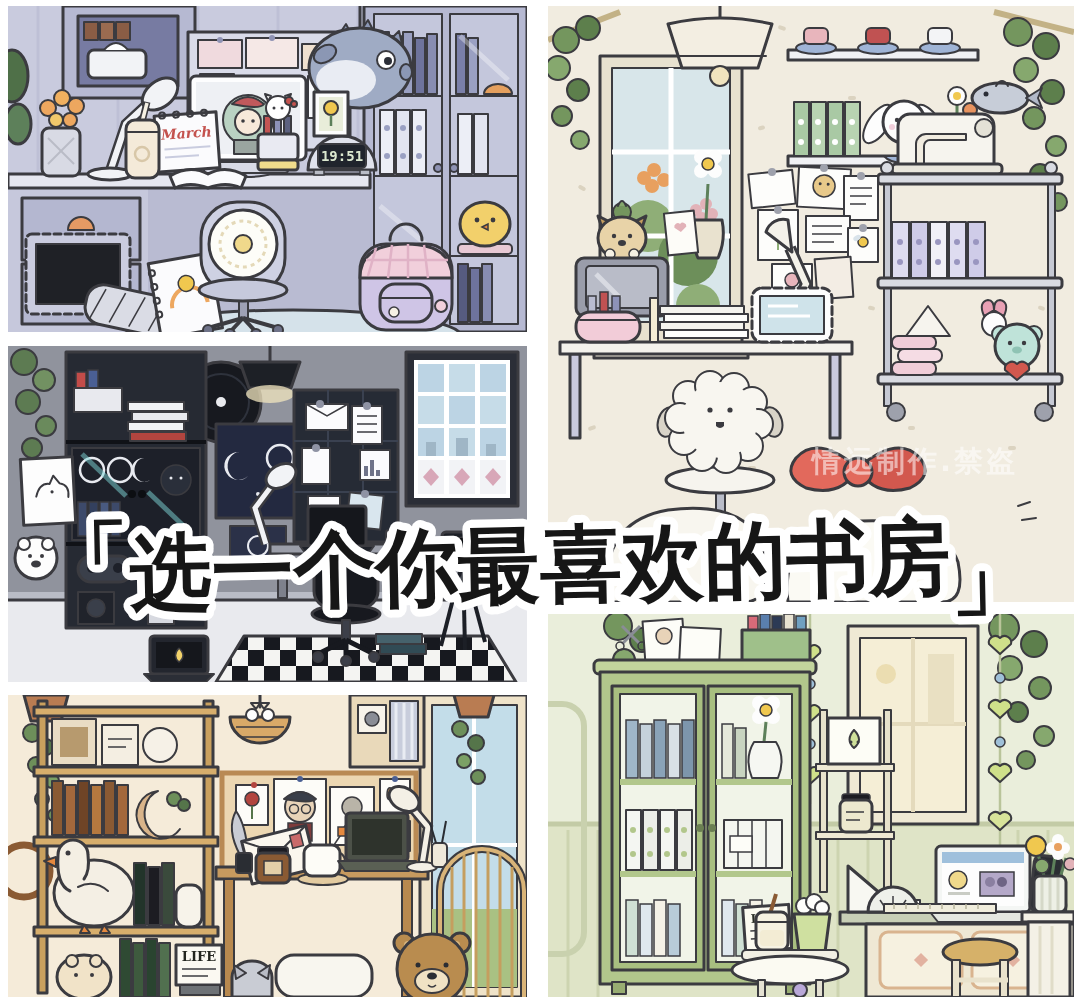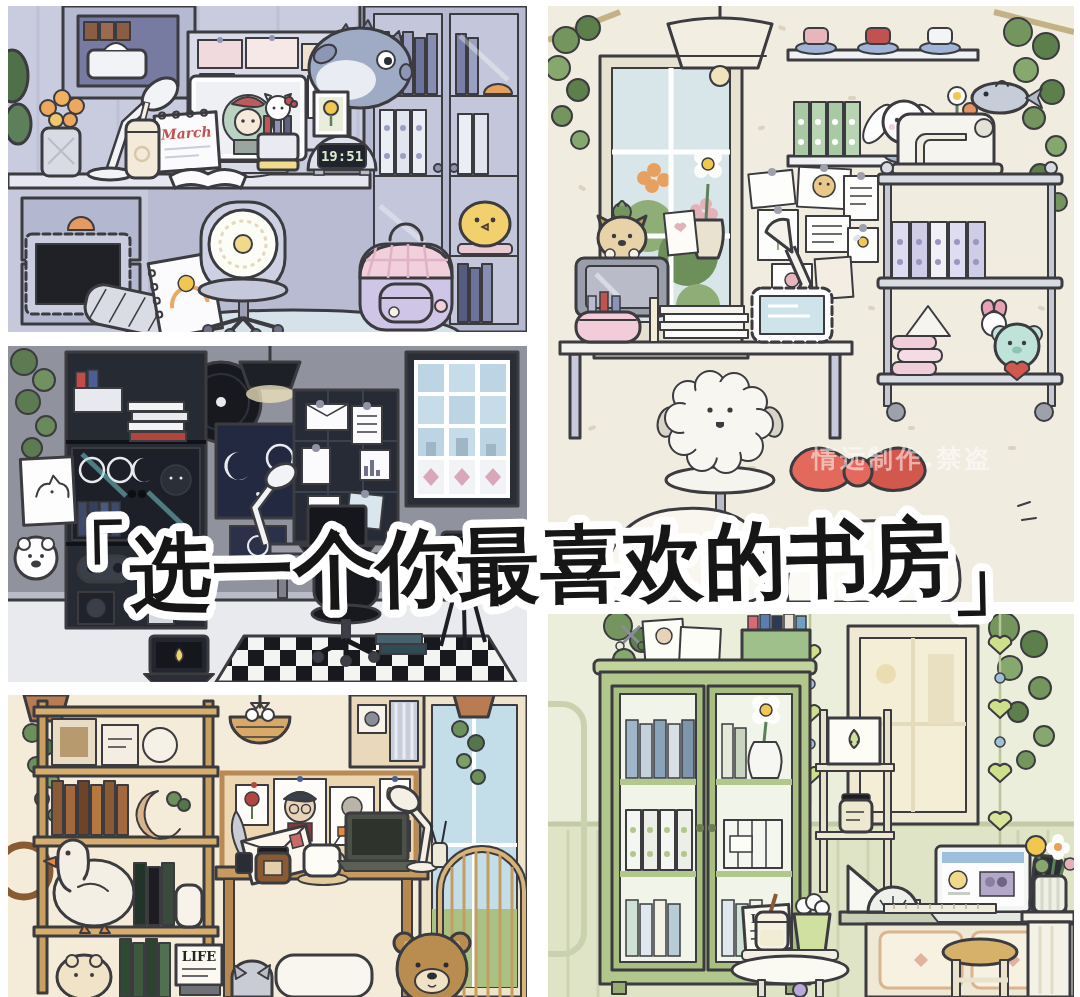--- a/index.html
+++ b/index.html
@@ -6,21 +6,21 @@
   body{width:1080px;height:997px;position:relative;overflow:hidden;
        font-family:"DejaVu Sans","Liberation Sans",sans-serif;}
   .canvas{position:absolute;inset:0;background:#ffffff;}
   .panel{position:absolute;overflow:hidden;background:#fff;}
   .panel svg{display:block;width:100%;height:100%;}
   .o{stroke:#3b3b40;stroke-width:3;stroke-linejoin:round;stroke-linecap:round;}
   .o2{stroke:#3b3b40;stroke-width:2;stroke-linejoin:round;stroke-linecap:round;}
   .thin{stroke:#3b3b40;stroke-width:1.5;}
   .title-svg{position:absolute;left:0;top:468px;pointer-events:none;}
   .watermark{position:absolute;left:812px;top:442px;width:268px;
-             font-size:25px;letter-spacing:3px;color:rgba(255,255,255,0.55);
+             font-size:29px;letter-spacing:3px;color:rgba(255,255,255,0.55);
              font-weight:bold;pointer-events:none;white-space:nowrap;}
   text{user-select:none;}
 </style>
 </head>
 <body>
 
 <div class="canvas">
 
 <section class="panel" style="left:8px;top:6px;width:519px;height:326px">
 <svg viewBox="0 0 519 326">

